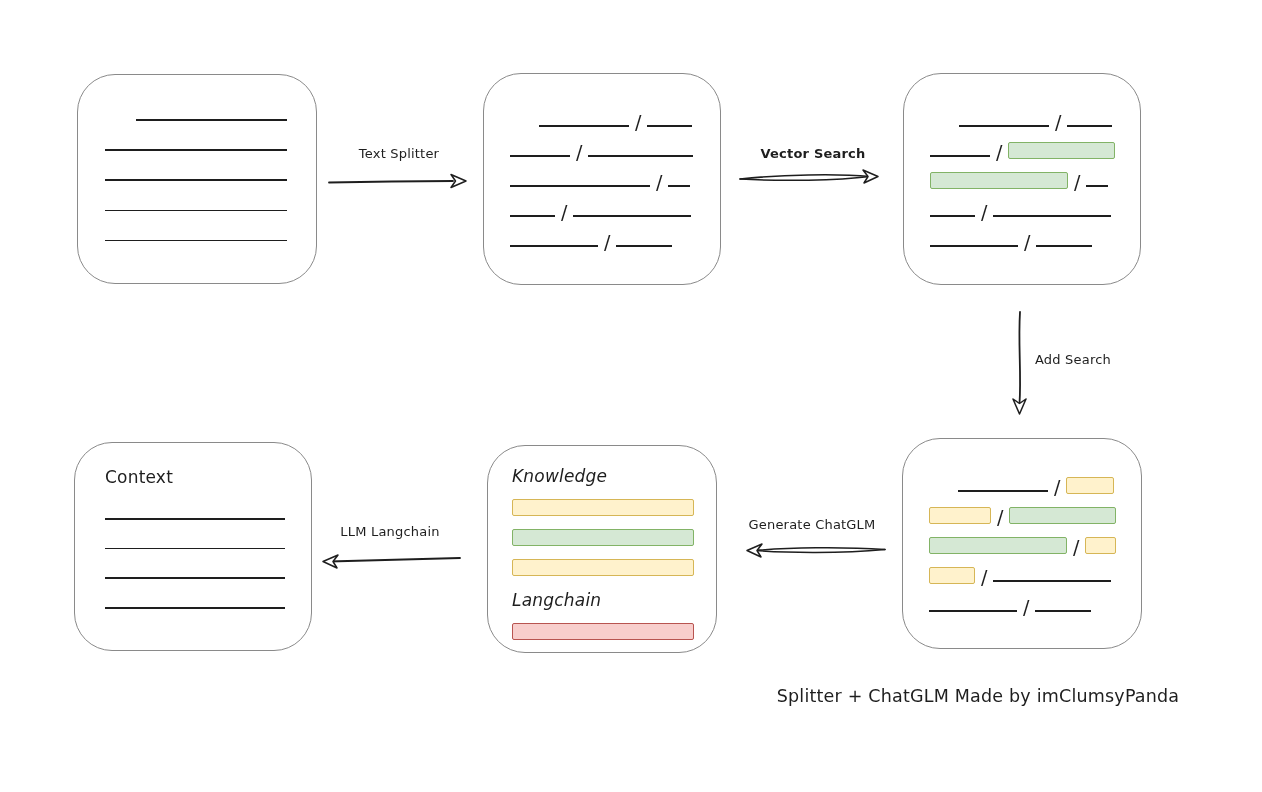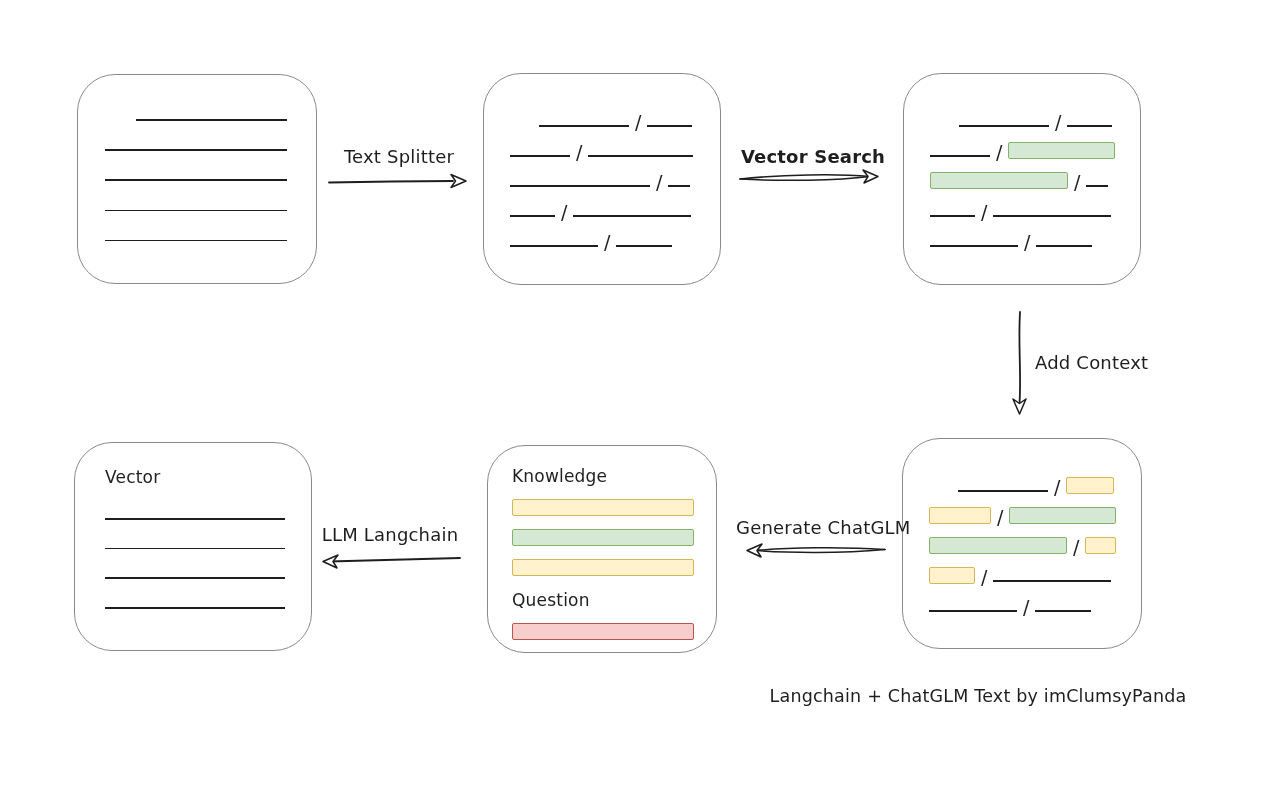--- a/index.html
+++ b/index.html
@@ -6,39 +6,39 @@
   html,body { background:#ffffff; }
   .canvas {
     position:relative; width:1262px; height:792px; background:#fff;
     font-family:"DejaVu Sans", sans-serif; color:var(--ink,#1e1e1e); overflow:hidden;
   }
   .node {
     position:absolute; background:#fff;
     border:1.7px solid var(--box-stroke,#8a8a8a); border-radius:38px;
   }
   .label {
-    position:absolute; font-size:18px; letter-spacing:.2px; color:var(--ink,#1e1e1e);
+    position:absolute; font-size:13px; letter-spacing:.2px; color:var(--ink,#1e1e1e);
     white-space:nowrap;
   }
   .label.center { text-align:center; }
   .heading { font-size:17px; letter-spacing:.2px; }
   .caption { position:absolute; font-size:17.5px; letter-spacing:.2px; text-align:center; }
   
   .chunk-rows { padding:23px 0 0 26px; }
   .chunk-row { display:flex; align-items:flex-end; height:30px; }
   .hline { flex:none; height:1.7px; background:var(--ink,#1e1e1e); }
   .slash { flex:none; font-size:19px; line-height:16px; margin:0 6px; transform:translateY(3px); }
   .bar { flex:none; height:17px; border-radius:2px; margin-bottom:-2px; }
   .bar.green  { background:var(--green-fill);  border:1.8px solid var(--green-stroke); }
   .bar.yellow { background:var(--yellow-fill); border:1.8px solid var(--yellow-stroke); }
   
   .doc-line { height:1.7px; background:var(--ink,#1e1e1e); margin-bottom:28.5px; }
   
   .prompt-inner { padding:20px 0 0 24px; }
-  .prompt-inner .heading { margin-bottom:13px; }
+  .prompt-inner .heading { margin-bottom:13px;font-style:italic; }
   .kbar { width:182px; height:17px; border-radius:2px; margin-bottom:13px; }
   .kbar.green  { background:var(--green-fill);  border:1.8px solid var(--green-stroke); }
   .kbar.yellow { background:var(--yellow-fill); border:1.8px solid var(--yellow-stroke); }
   .kbar.red    { background:var(--red-fill);    border:1.8px solid var(--red-stroke); }
   .question-heading { margin-top:14px; }
   
   .answer-inner { padding:24px 0 0 30px; }
   .answer-inner .heading { margin-bottom:31px; }
   .answer-inner .doc-line { margin-bottom:28px; }
   
@@ -128,21 +128,21 @@
           <span class="hline" style="width: 118px;"></span>
         </div>
         <div class="chunk-row">
           <span class="hline" style="width: 88px;"></span>
           <span class="slash">/</span>
           <span class="hline" style="width: 56px;"></span>
         </div>
       </div>
   </div>
 
-  <div class="label" style="left:1035px;top:352px;">Add Context</div>
+  <div class="label" style="left:1035px;top:352px;">Add Search</div>
   <svg class="arrow" style="left:1007px;top:310px;" width="26" height="112">
     <path d="M13 2 C 11 35, 14.5 62, 12.5 94"></path>
     <path class="head" d="M6 89 L 12.5 104 L 19 89 L 12.5 93.5 Z"></path>
   </svg>
 
   <div class="node" style="left:902px;top:438px;width:240px;height:211px;">
     <div id="chunks-context" class="chunk-rows">
         <div class="chunk-row">
           <span class="hline" style="width: 90px; margin-left: 29px;"></span>
           <span class="slash">/</span>
@@ -179,40 +179,40 @@
   </svg>
 
   <div class="node" style="left:487px;top:445px;width:230px;height:208px;">
     <div class="prompt-inner">
       <div class="heading">Knowledge</div>
       <div id="knowledge-bars">
           <div class="kbar yellow"></div>
           <div class="kbar green"></div>
           <div class="kbar yellow"></div>
         </div>
-      <div class="heading question-heading">Question</div>
+      <div class="heading question-heading">Langchain</div>
       <div id="question-bars">
           <div class="kbar red"></div>
         </div>
     </div>
   </div>
 
   <div class="label center" style="left:315px;top:524px;width:150px;">LLM Langchain</div>
   <svg class="arrow" style="left:313px;top:550px;" width="150" height="22">
     <path d="M147 8 C 100 9, 55 10.5, 16 11.5"></path>
     <path class="head" d="M25 5 L 10 11.5 L 24 18 L 20 11.5 Z"></path>
   </svg>
 
   <div class="node" style="left:74px;top:442px;width:238px;height:209px;">
     <div class="answer-inner">
-      <div class="heading">Vector</div>
+      <div class="heading">Context</div>
       <div id="answer-lines">
           <div class="doc-line" style="width: 180px;"></div>
           <div class="doc-line" style="width: 180px;"></div>
           <div class="doc-line" style="width: 180px;"></div>
           <div class="doc-line" style="width: 180px;"></div>
         </div>
     </div>
   </div>
 
-  <div class="caption" style="left:758px;top:686px;width:440px;">Langchain + ChatGLM Text by imClumsyPanda</div>
+  <div class="caption" style="left:758px;top:686px;width:440px;">Splitter + ChatGLM Made by imClumsyPanda</div>
 
 </div>
 
 </body></html>

